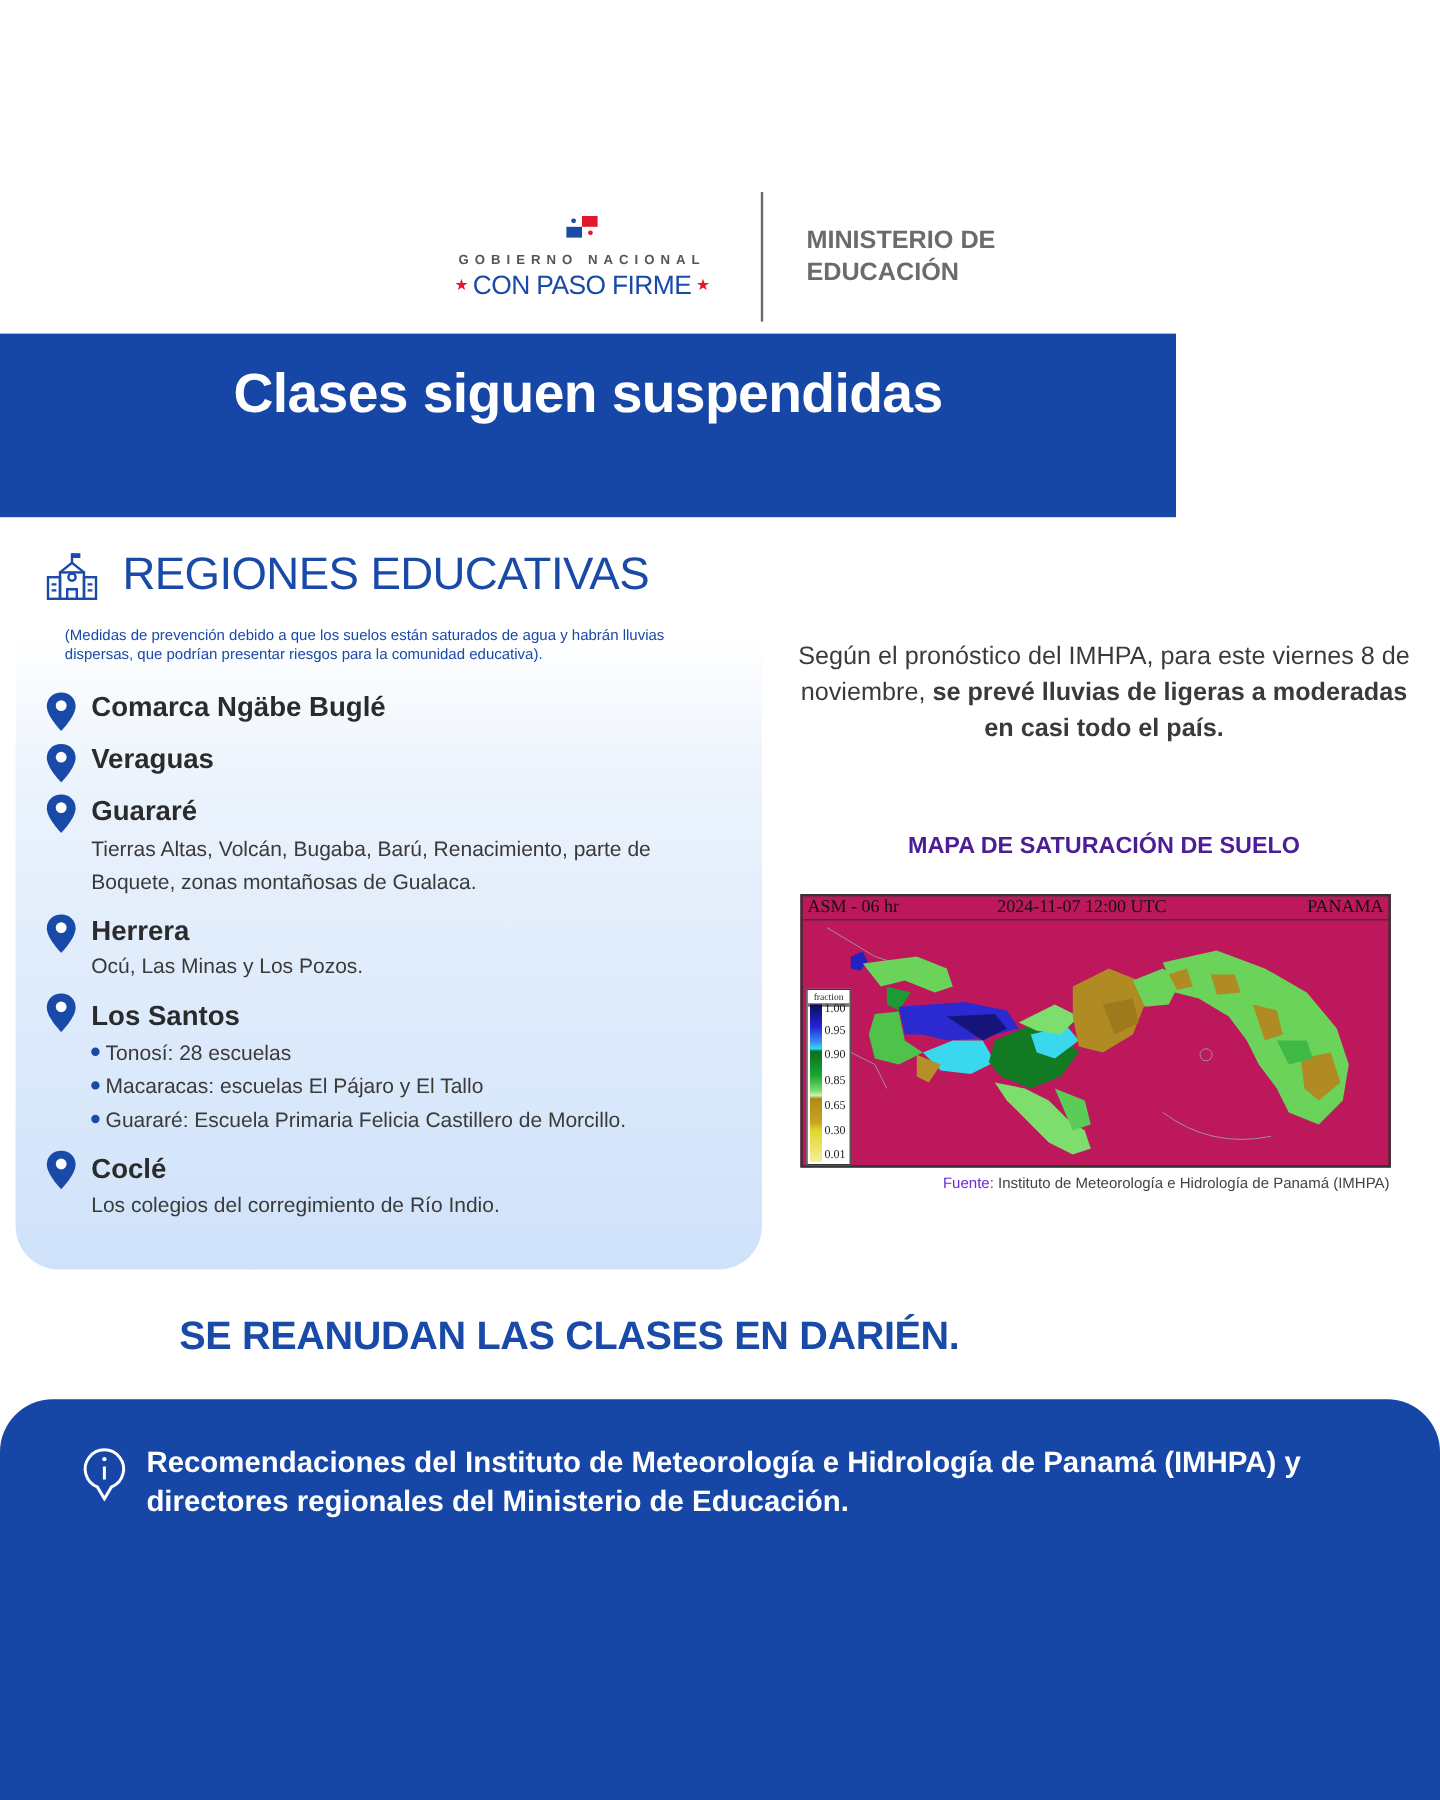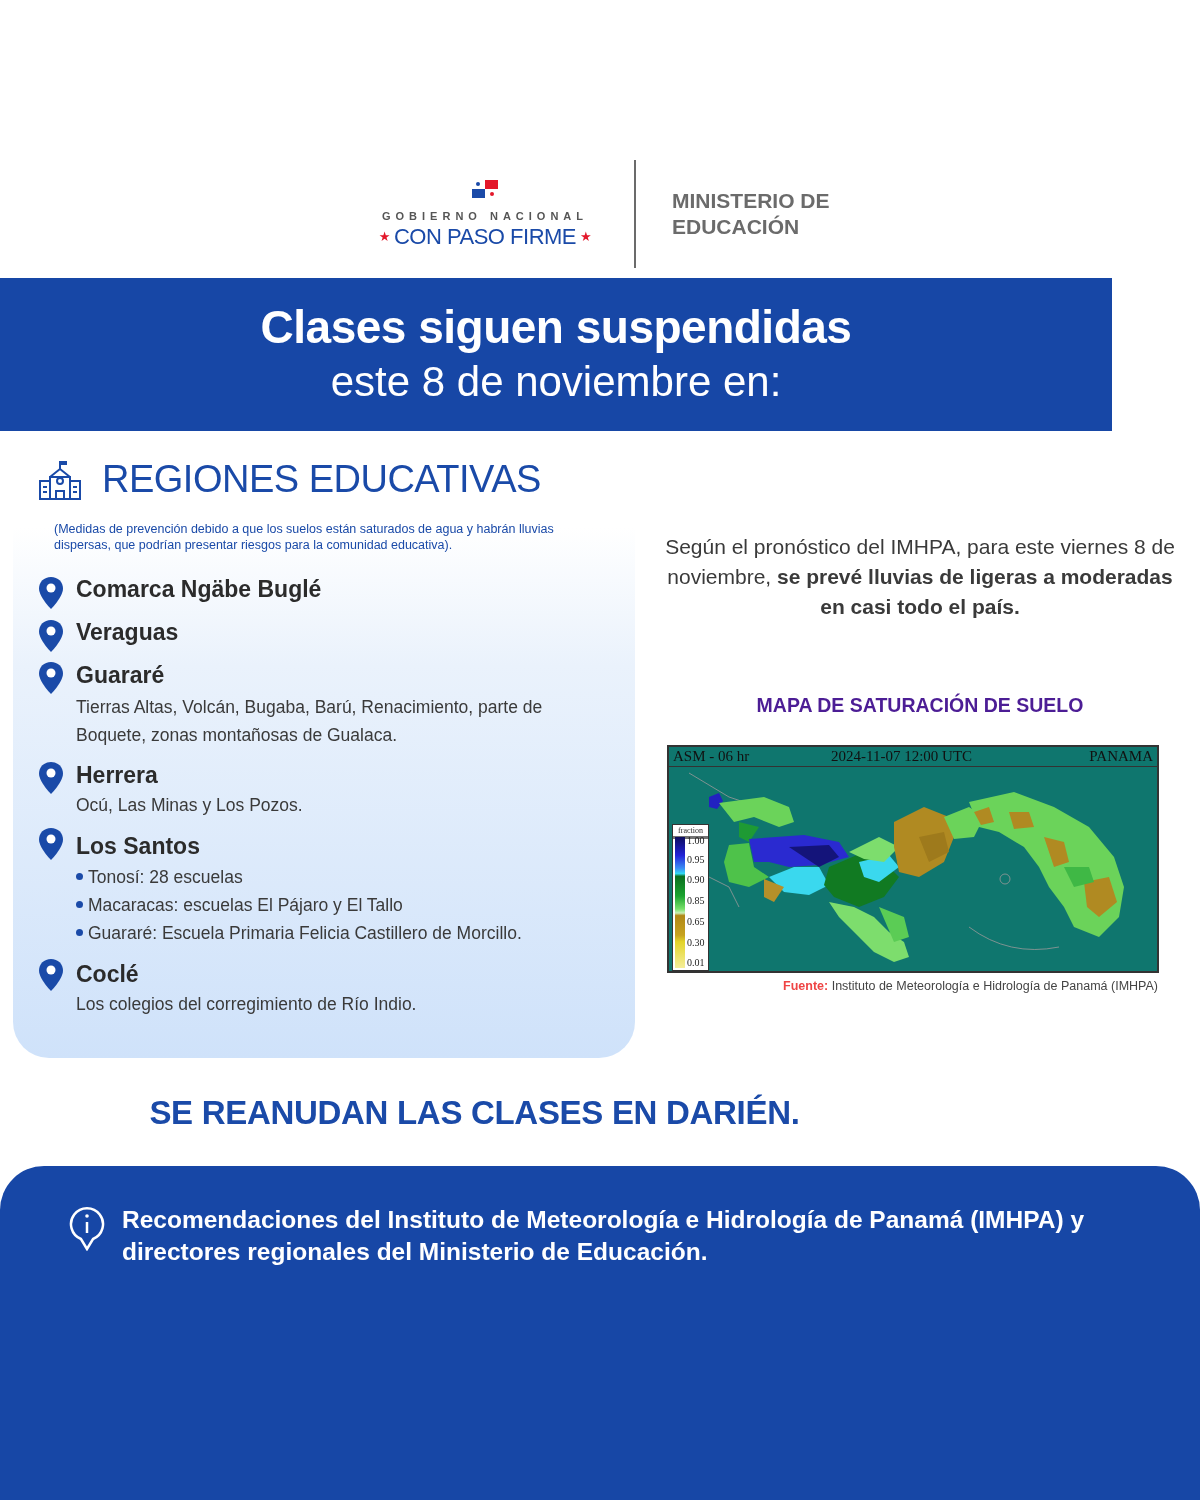--- a/index.html
+++ b/index.html
@@ -13,21 +13,21 @@
   .flag .q4 { position: absolute; left: 0; top: 9px; width: 13px; height: 9px; background: #1a4aa8; }
   .flag .s1 { position: absolute; left: 4px; top: 2px; width: 4px; height: 4px; background: #1a4aa8; border-radius: 50%; }
   .flag .s2 { position: absolute; left: 18px; top: 12px; width: 4px; height: 4px; background: #e3172a; border-radius: 50%; }
   .gov-line { font-size: 11px; letter-spacing: 5px; color: #555; font-weight: 700; }
   .cpf-line { font-size: 22px; font-weight: 400; color: #1a4aa8; margin-top: 2px; letter-spacing: -0.5px; }
   .cpf-line .star { color: #e3172a; font-size: 13px; vertical-align: 3px; margin: 0 4px; }
   .v-divider { position: absolute; left: 634px; top: 160px; width: 2px; height: 108px; background: #6b6b6b; }
   .ministry { position: absolute; left: 672px; top: 188px; font-size: 21px; line-height: 26px; font-weight: 700; color: #6b6b6b; }
 
   
-  .banner { position: absolute; left: 0; top: 278px; width: 1112px; height: 153px; background: #1747a6; text-align: center; color: #ffffff; }
+  .banner { position: absolute; left: 0; top: 278px; width: 980px; height: 153px; background: #1747a6; text-align: center; color: #ffffff; }
   .banner .title { font-size: 46px; font-weight: 700; margin-top: 22px; letter-spacing: -0.5px; }
   .banner .subtitle { font-size: 42px; font-weight: 400; margin-top: 4px; }
 
   
   .regions-card { position: absolute; left: 13px; top: 455px; width: 622px; height: 603px; border-radius: 0 0 36px 36px;
                   background: linear-gradient(to bottom, #ffffff 0%, #ffffff 12%, #eaf2fc 35%, #cfe2fa 100%); }
   .regions-header { position: absolute; left: 38px; top: 458px; display: flex; align-items: center; }
   .school-icon { width: 44px; height: 42px; margin-right: 20px; }
   .regions-title { font-size: 38px; color: #1a4aa8; font-weight: 400; letter-spacing: -0.5px; }
   .regions-note { position: absolute; left: 54px; top: 521px; width: 540px; font-size: 12.5px; line-height: 16px; color: #1a4aa8; }
@@ -37,35 +37,35 @@
   .region .rname { position: absolute; left: 38px; top: 0; font-size: 23px; font-weight: 700; color: #2b2b2b; white-space: nowrap; }
   .region .rdesc { position: absolute; left: 38px; font-size: 17.5px; line-height: 28px; color: #3a3a3a; width: 530px; }
   .region .sub { position: absolute; left: 38px; font-size: 17.5px; color: #3a3a3a; white-space: nowrap; }
   .region .sub .dot { display: inline-block; width: 7px; height: 7px; border-radius: 50%; background: #1a4aa8; margin-right: 5px; vertical-align: 3px; }
 
   
   .forecast { position: absolute; left: 660px; top: 532px; width: 520px; text-align: center; font-size: 21px; line-height: 30px; color: #3a3a3a; }
   .forecast b { font-weight: 800; color: #3a3a3a; }
   .map-title { position: absolute; left: 660px; top: 694px; width: 520px; text-align: center; font-size: 19.5px; font-weight: 800; color: #4c1d95; }
 
-  .map-frame { position: absolute; left: 667px; top: 745px; width: 492px; height: 228px; border: 2px solid #333; background: #0f766e; }
+  .map-frame { position: absolute; left: 667px; top: 745px; width: 492px; height: 228px; border: 2px solid #333; background: #be185d; }
   .map-head { position: absolute; left: 0; top: 0; width: 100%; height: 20px; border-bottom: 1.5px solid #333;
               font-family: "Liberation Serif", "DejaVu Serif", serif; font-size: 15px; line-height: 19px; color: #111; }
   .map-head .l { position: absolute; left: 4px; }
   .map-head .c { position: absolute; left: 162px; }
   .map-head .r { position: absolute; right: 4px; }
   .map-svg { position: absolute; left: 0; top: 20px; width: 488px; height: 204px; }
   .legend { position: absolute; left: 3px; top: 77px; width: 37px; height: 147px; border: 1.5px solid #333; background: #fff;
             font-family: "Liberation Serif", "DejaVu Serif", serif; }
   .legend .lt { font-size: 8px; text-align: center; line-height: 11px; border-bottom: 3px solid #737373; }
   .legend .bar { position: absolute; left: 2px; top: 12px; width: 10px; height: 131px;
                  background: linear-gradient(to bottom, #0d0d5e 0%, #2323d8 14%, #3a8ff5 24%, #33d9f2 28%, #0a6e1f 30%, #1ba32f 45%, #78e06a 55%, #c9f0b7 58%, #b08818 60%, #c7a320 75%, #e2d42a 80%, #f5ee9a 100%); }
   .legend .tk { position: absolute; left: 14px; font-size: 10px; color: #222; }
   .map-source { position: absolute; left: 660px; top: 979px; width: 498px; text-align: right; font-size: 12.5px; color: #444; }
-  .map-source b { font-weight: 700; color: #ef4444; }
+  .map-source b { font-weight: 400; color: #6d28d9; }
 
   
   .resume { position: absolute; left: 0; top: 1094px; width: 949px; text-align: center; font-size: 33px; font-weight: 800; color: #1a4aa8; letter-spacing: -0.3px; }
 
   
   .footer { position: absolute; left: 0; top: 1166px; width: 1200px; height: 334px; background: #1747a6; border-radius: 44px 44px 0 0; }
   .info-icon { position: absolute; left: 68px; top: 1205px; width: 38px; height: 46px; }
   .footer-text { position: absolute; left: 122px; top: 1204px; width: 1000px; font-size: 24.5px; line-height: 32px; color: #ffffff; font-weight: 700; }
 </style>
 </head>
@@ -81,21 +81,20 @@
   </div>
 </div>
 <div class="v-divider"></div>
 <div class="ministry">
   <div>MINISTERIO DE</div>
   <div>EDUCACIÓN</div>
 </div>
 
 <div class="banner">
   <div class="title">Clases siguen suspendidas</div>
-  <div class="subtitle">este 8 de noviembre en:</div>
 </div>
 
 <div class="regions-card"></div>
 <div class="regions-header">
   <svg class="school-icon" viewBox="0 0 44 42" fill="none" stroke="#1a4aa8" stroke-width="2">
     <line x1="22" y1="2" x2="22" y2="10"></line>
     <rect x="22" y="2" width="7" height="4" fill="#1a4aa8" stroke="none"></rect>
     <path d="M12 18 L22 10 L32 18"></path>
     <rect x="12" y="18" width="20" height="22"></rect>
     <rect x="2" y="22" width="10" height="18"></rect>

